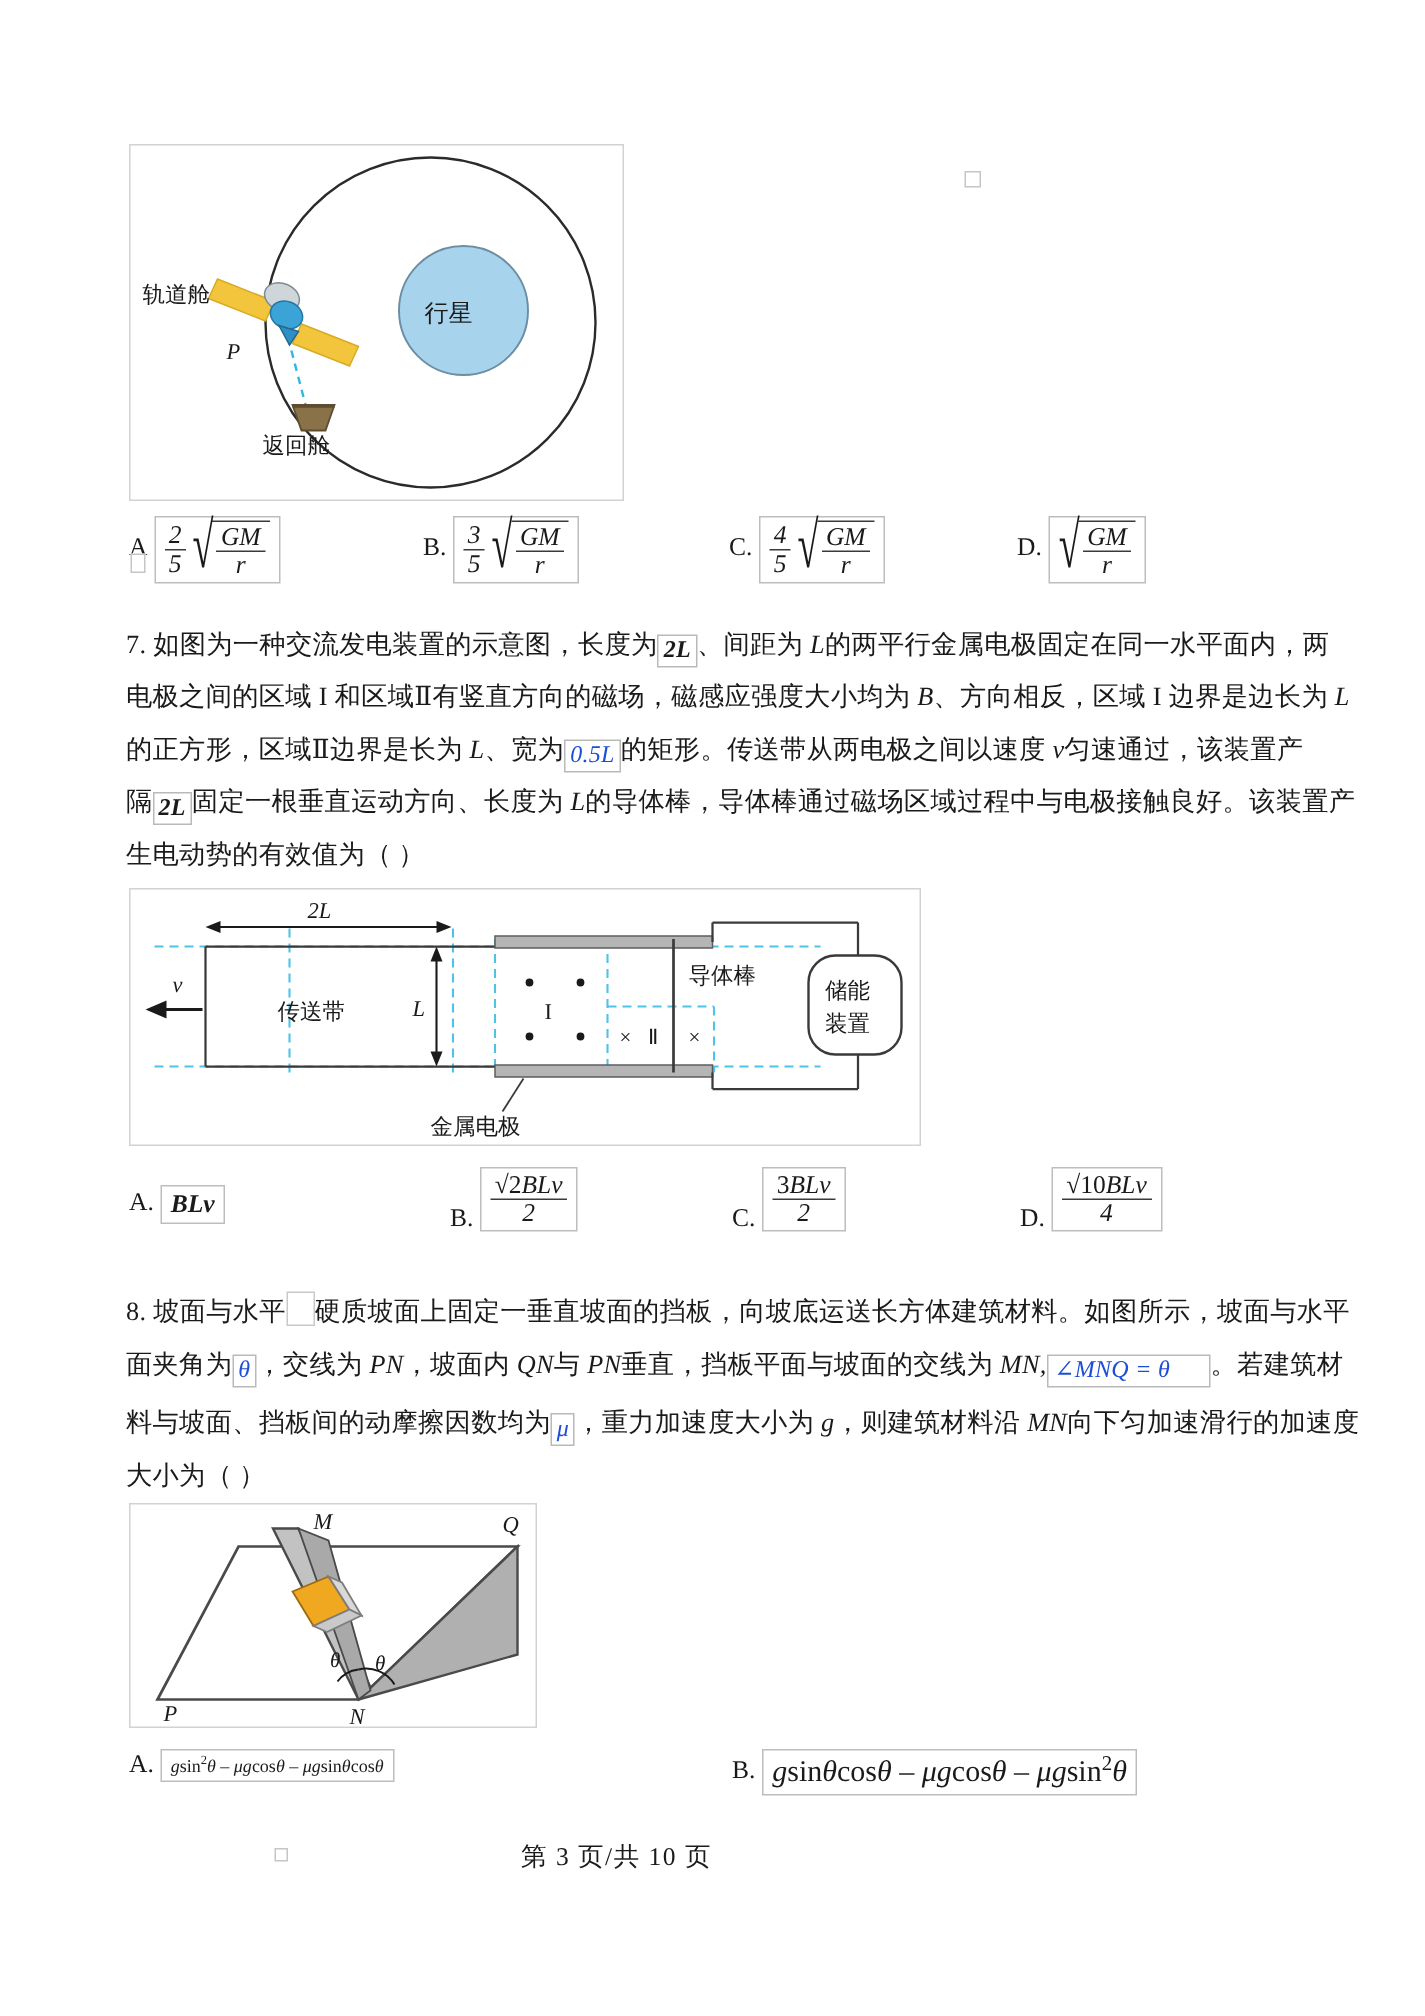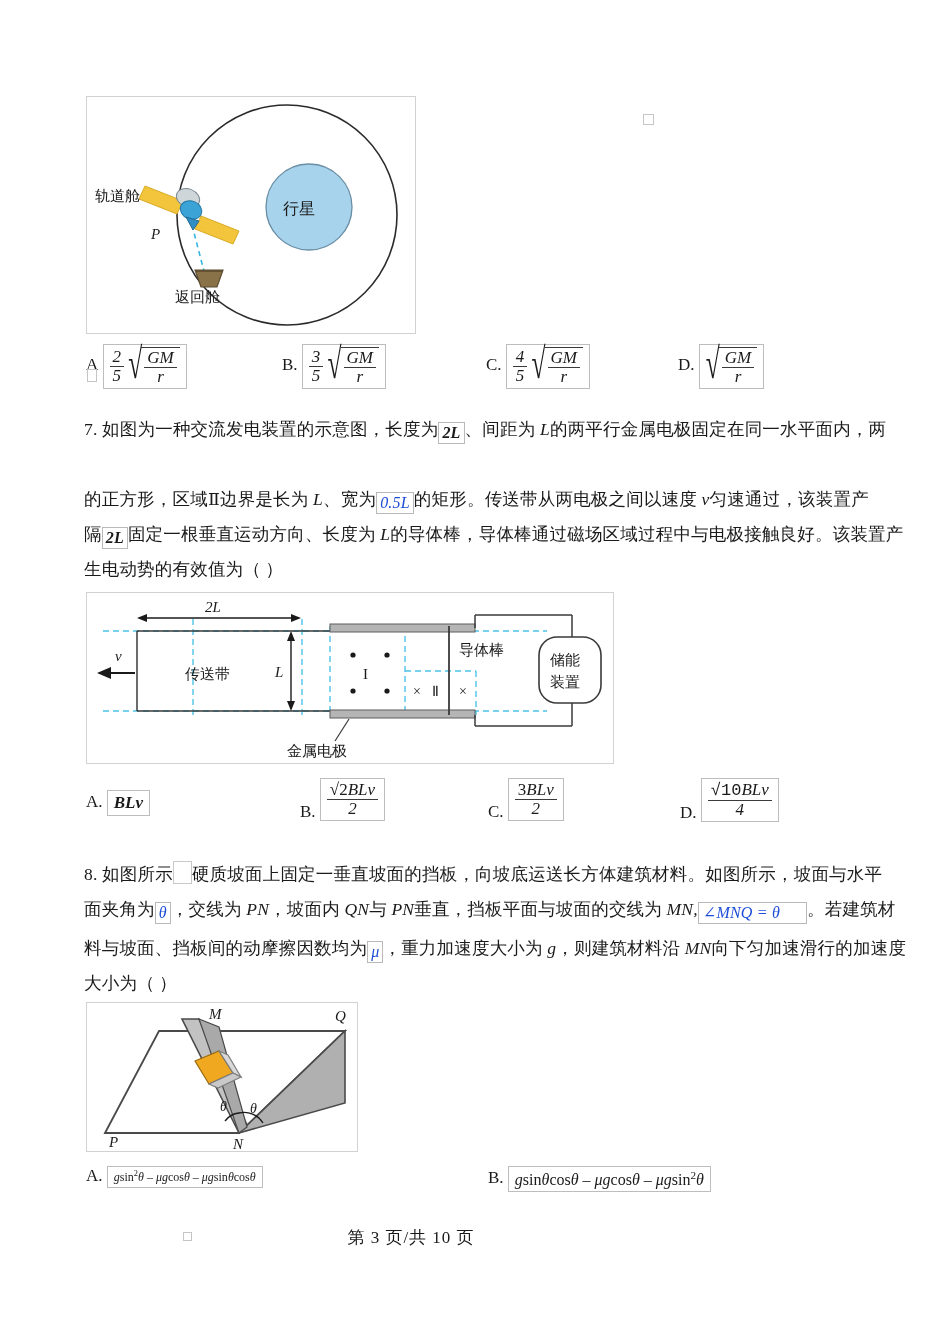--- a/index.html
+++ b/index.html
@@ -140,20 +140,25 @@
       </span></span>
     </span>
   </div>
 
   <div class="qline" style="left:84px;top:412px;">
     <span>7.</span>
     <span>如图为一种交流发电装置的示意图，长度为</span><span class="mbox">2L</span><span>、间距为</span>
     <span class="it">L</span><span>的两平行金属电极固定在同一水平面内，两</span>
   </div>
 
+  <div class="qline" style="left:84px;top:447px;">
+    <span>电极之间的区域 I 和区域Ⅱ有竖直方向的磁场，磁感应强度大小均为</span>
+    <span class="it">B</span><span>、方向相反，区域 I 边界是边长为</span>
+    <span class="it">L</span>
+  </div>
 
   <div class="qline" style="left:84px;top:482px;">
     <span>的正方形，区域Ⅱ边界是长为</span>
     <span class="it">L</span><span>、宽为</span><span class="mbox plain">0.5L</span><span>的矩形。传送带从两电极之间以速度</span>
     <span class="it">v</span><span>匀速通过，该装置产</span>
   </div>
 
   <div class="qline" style="left:84px;top:517px;">
     <span>隔</span><span class="mbox">2L</span><span>固定一根垂直运动方向、长度为</span>
     <span class="it">L</span><span>的导体棒，导体棒通过磁场区域过程中与电极接触良好。该装置产</span>
@@ -257,27 +262,27 @@
   <div class="opt" style="left:488px;top:778px;">
     <span class="optlabel" style="vertical-align:-14px;">C.</span>
     <span class="formula">
       <span class="frac"><span class="num"><span style="font-style:normal;">3</span>BLv</span><span class="den">2</span></span>
     </span>
   </div>
 
   <div class="opt" style="left:680px;top:778px;">
     <span class="optlabel" style="vertical-align:-14px;">D.</span>
     <span class="formula">
-      <span class="frac"><span class="num"><span style="font-style:normal;font-family:Liberation Mono, monospace;">√10</span>BLv</span><span class="den">4</span></span>
+      <span class="frac"><span class="num"><span style="font-style:normal;">√10</span>BLv</span><span class="den">4</span></span>
     </span>
   </div>
 
   <div class="qline" style="left:84px;top:857px;">
     <span>8.</span>
-    <span>如图所示</span><span class="emptybox"></span><span>硬质坡面上固定一垂直坡面的挡板，向坡底运送长方体建筑材料。如图所示，坡面与水平</span>
+    <span>坡面与水平</span><span class="emptybox"></span><span>硬质坡面上固定一垂直坡面的挡板，向坡底运送长方体建筑材料。如图所示，坡面与水平</span>
   </div>
 
   <div class="qline" style="left:84px;top:931px;">
     <span>料与坡面、挡板间的动摩擦因数均为</span><span class="mbox plain">μ</span><span>，重力加速度大小为</span>
     <span class="it">g</span><span>，则建筑材料沿</span>
     <span class="it">MN</span><span>向下匀加速滑行的加速度</span>
   </div>
 
   <div class="qline" style="left:84px;top:892px;">
     <span>面夹角为</span><span class="mbox plain">θ</span><span>，交线为</span>
@@ -325,21 +330,21 @@
       <span style="font-style:italic;">g</span><span style="font-style:normal;">sin</span><span class="sup" style="font-style:normal;">2</span><span style="font-style:italic;">θ</span>
       <span style="font-style:normal;">–</span>
       <span style="font-style:italic;">μg</span><span style="font-style:normal;">cos</span><span style="font-style:italic;">θ</span>
       <span style="font-style:normal;">–</span>
       <span style="font-style:italic;">μg</span><span style="font-style:normal;">sin</span><span style="font-style:italic;">θ</span><span style="font-style:normal;">cos</span><span style="font-style:italic;">θ</span>
     </span>
   </div>
 
   <div class="opt" style="left:488px;top:1166px;">
     <span class="optlabel">B.</span>
-    <span class="formula" style="font-size:16px;text-align:center;">
+    <span class="formula" style="font-size:20px;text-align:center;">
       <span style="font-style:italic;">g</span><span style="font-style:normal;">sin</span><span style="font-style:italic;">θ</span><span style="font-style:normal;">cos</span><span style="font-style:italic;">θ</span>
       <span style="font-style:normal;">–</span>
       <span style="font-style:italic;">μg</span><span style="font-style:normal;">cos</span><span style="font-style:italic;">θ</span>
       <span style="font-style:normal;">–</span>
       <span style="font-style:italic;">μg</span><span style="font-style:normal;">sin</span><span class="sup" style="font-style:normal;">2</span><span style="font-style:italic;">θ</span>
     </span>
   </div>
 
   <div class="tinybox" style="left:183px;top:1232px;width:7px;height:7px;"></div>
   <div class="footer" style="top:1226px;">第 3 页/共 10 页</div>

